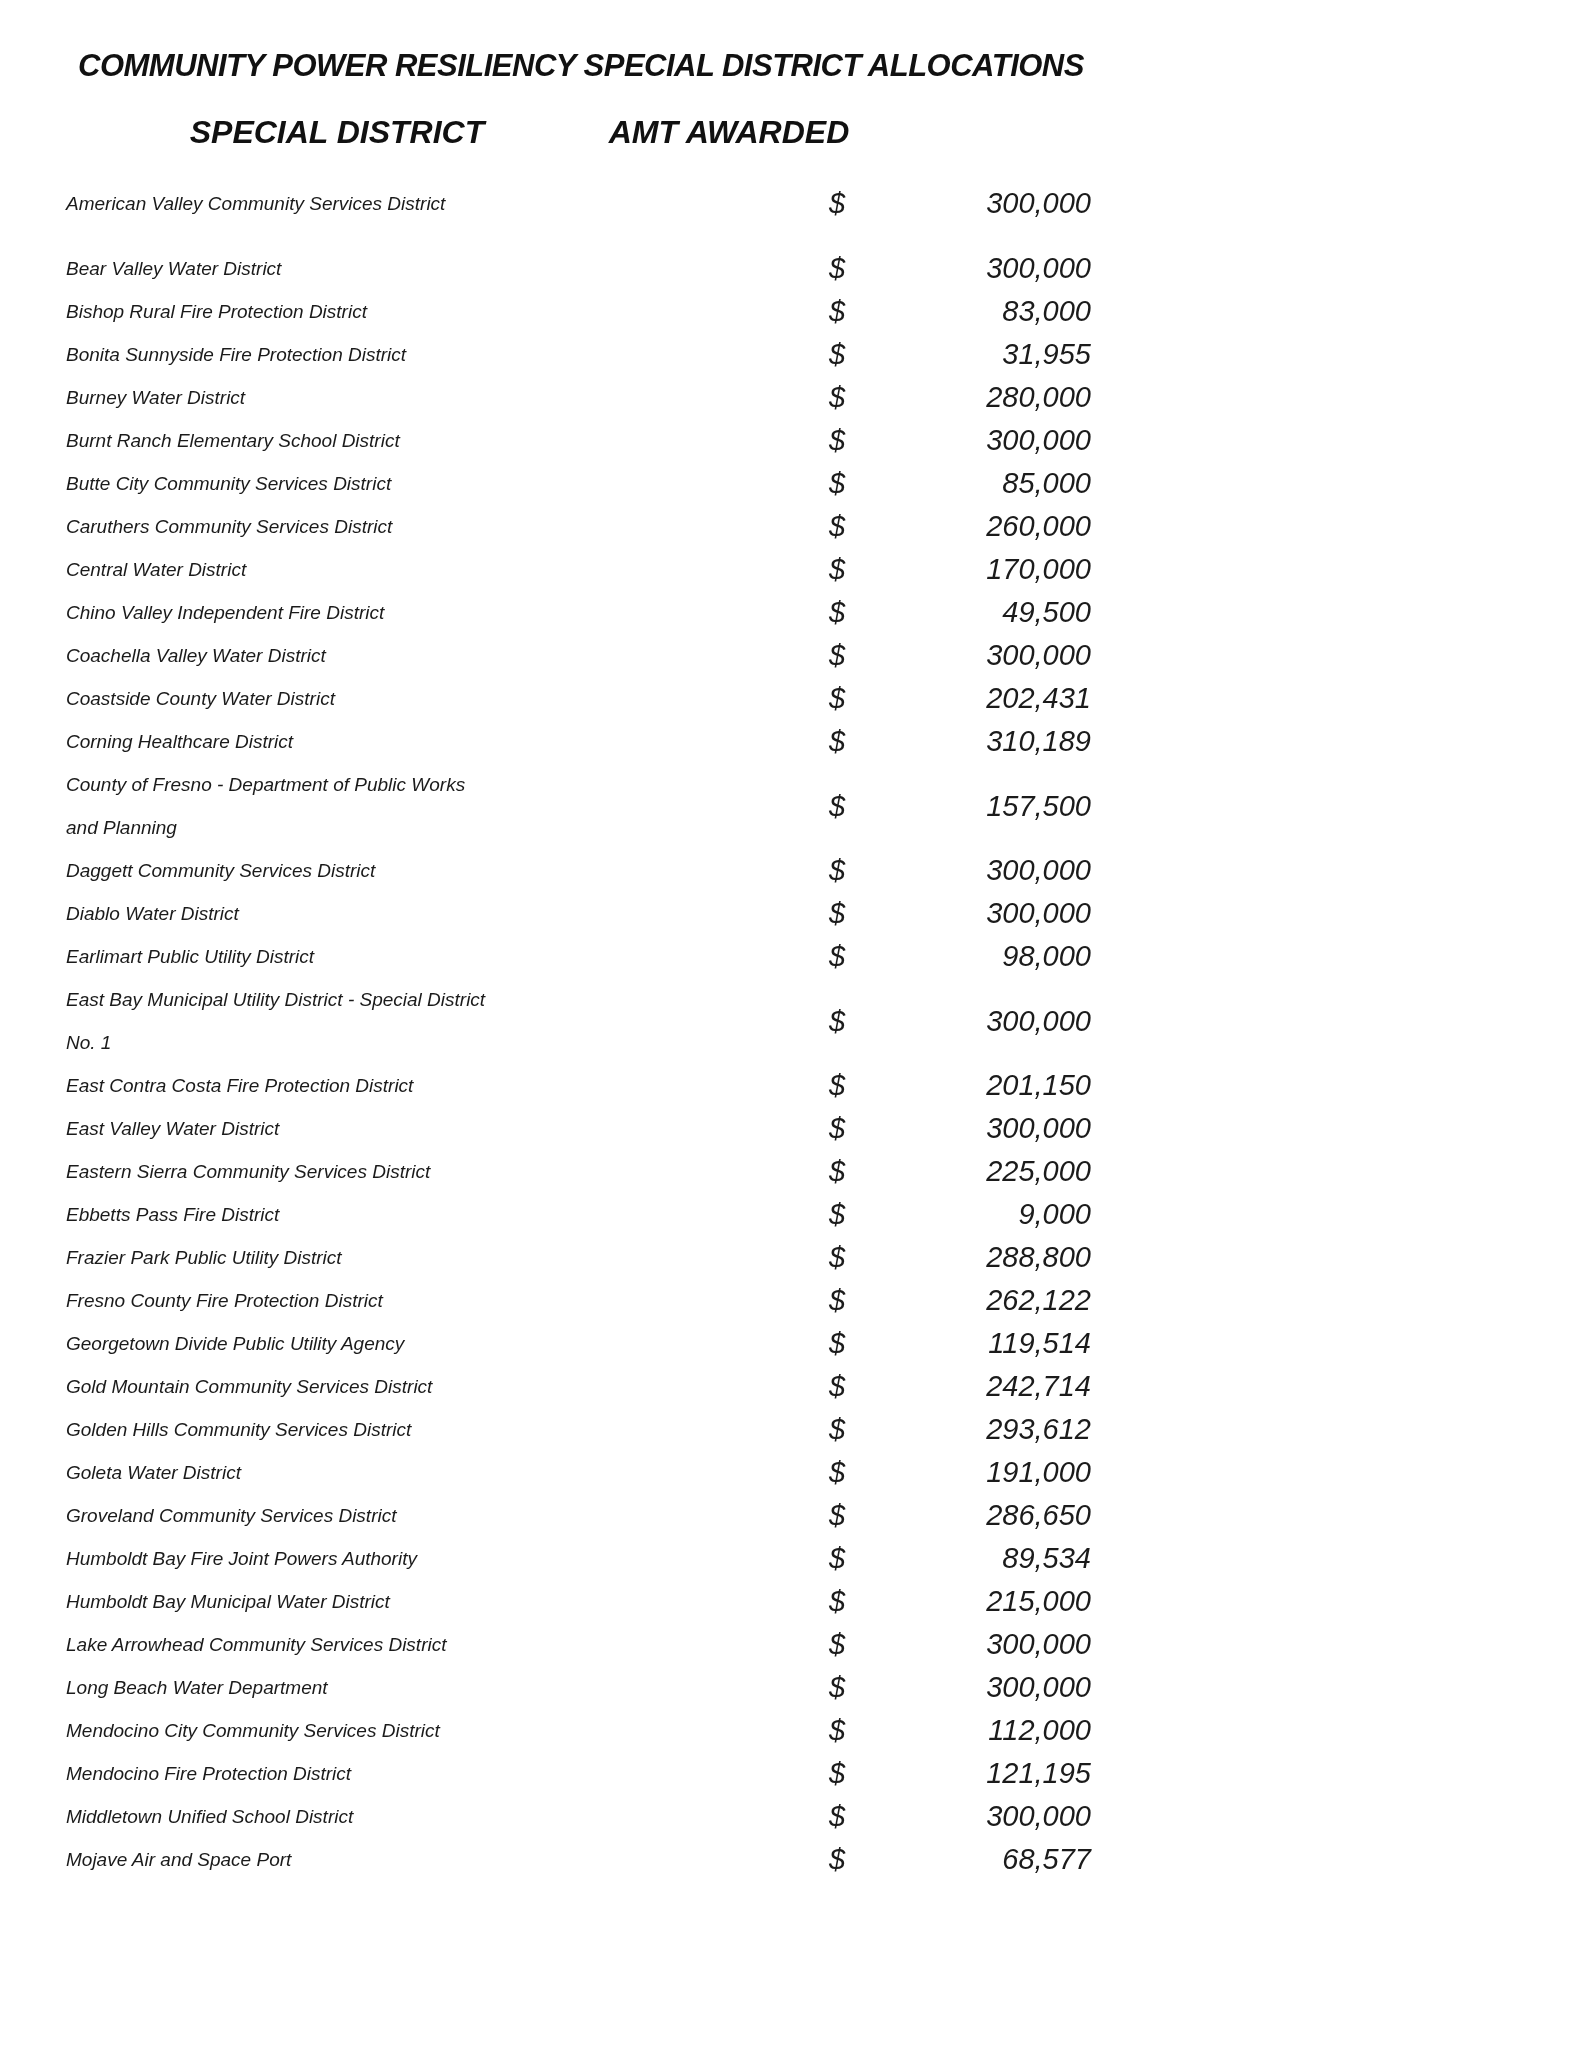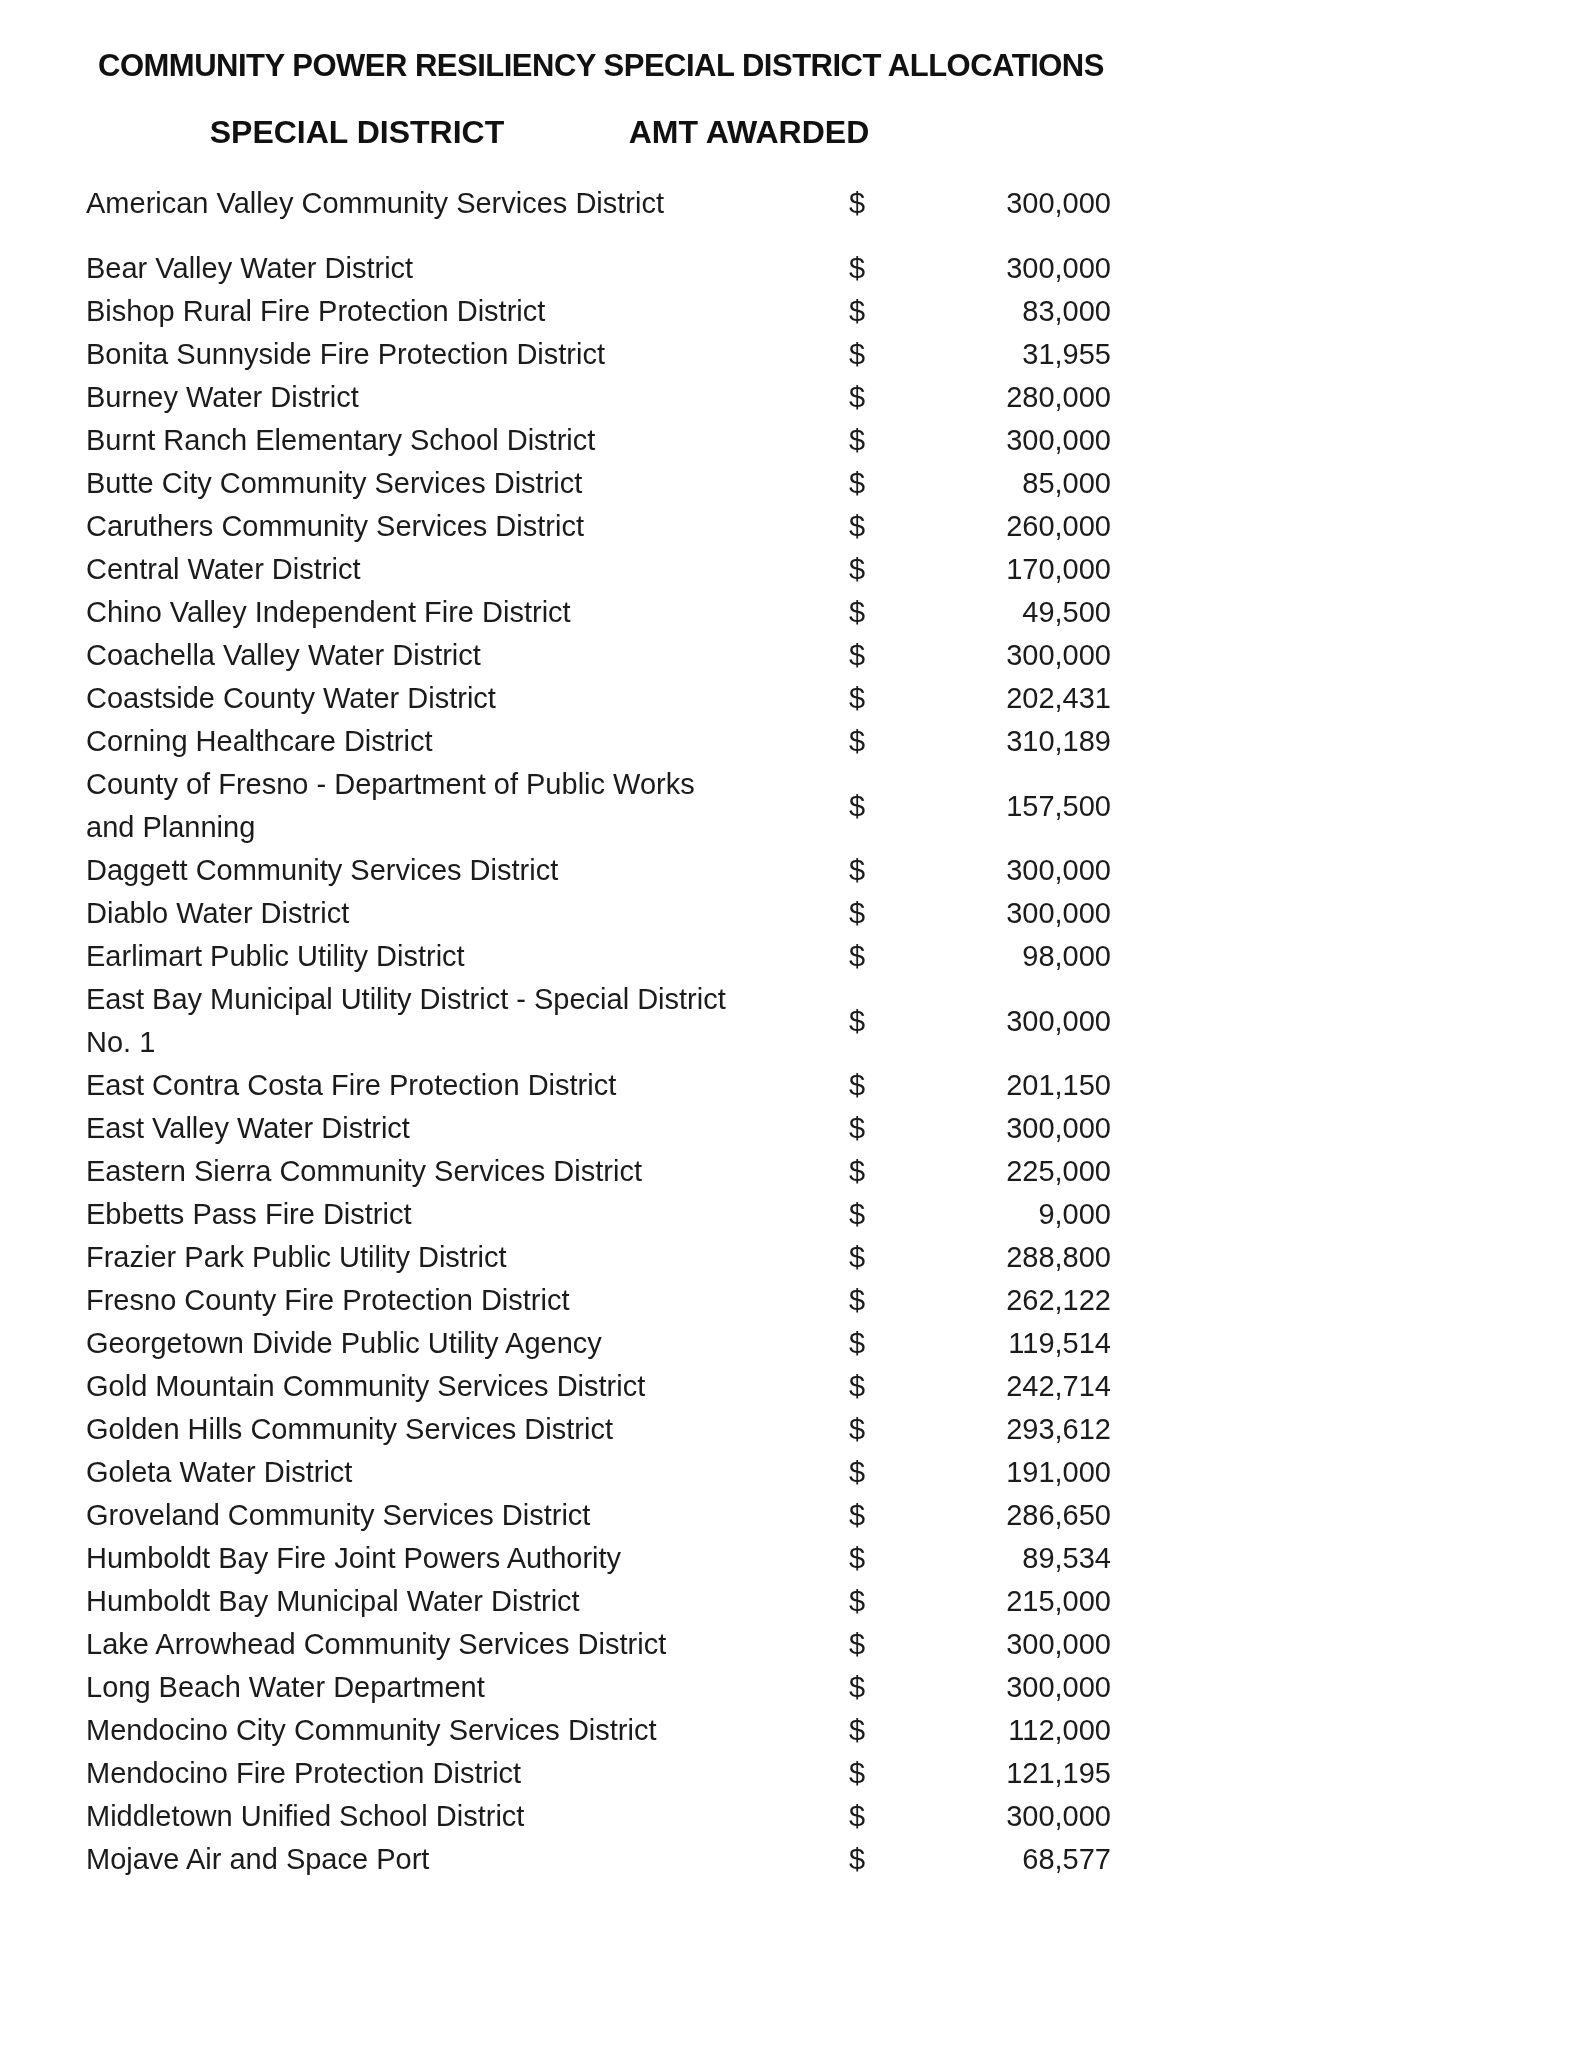--- a/index.html
+++ b/index.html
@@ -7,23 +7,24 @@
   body {
     width: 1583px;
     height: 2048px;
     background: #ffffff;
     font-family: "Liberation Sans", sans-serif;
     color: #161616;
     overflow: hidden;
   }
   .page {
     position: relative;
-    padding-left: 86px;
+    padding-left: 66px;
     padding-top: 48px;
     width: 1583px;
+    font-style: italic;
   }
   .doc-title {
     width: 1030px;
     margin: 0;
     text-align: center;
     font-size: 31px;
     font-weight: bold;
     letter-spacing: -0.5px;
     color: #111111;
     white-space: nowrap;
@@ -50,21 +51,21 @@
     width: 1030px;
   }
   .row {
     display: grid;
     grid-template-columns: 763px 262px;
     align-items: center;
     min-height: 43px;
   }
   .row.gap-after { margin-bottom: 22px; }
   .cell-district {
-    font-size: 29px;
+    font-size: 19px;
     line-height: 43px;
     white-space: pre-line;
     color: #1b1b1b;
   }
   .cell-amount {
     display: flex;
     justify-content: space-between;
     align-items: center;
     font-size: 29px;
     line-height: 43px;

